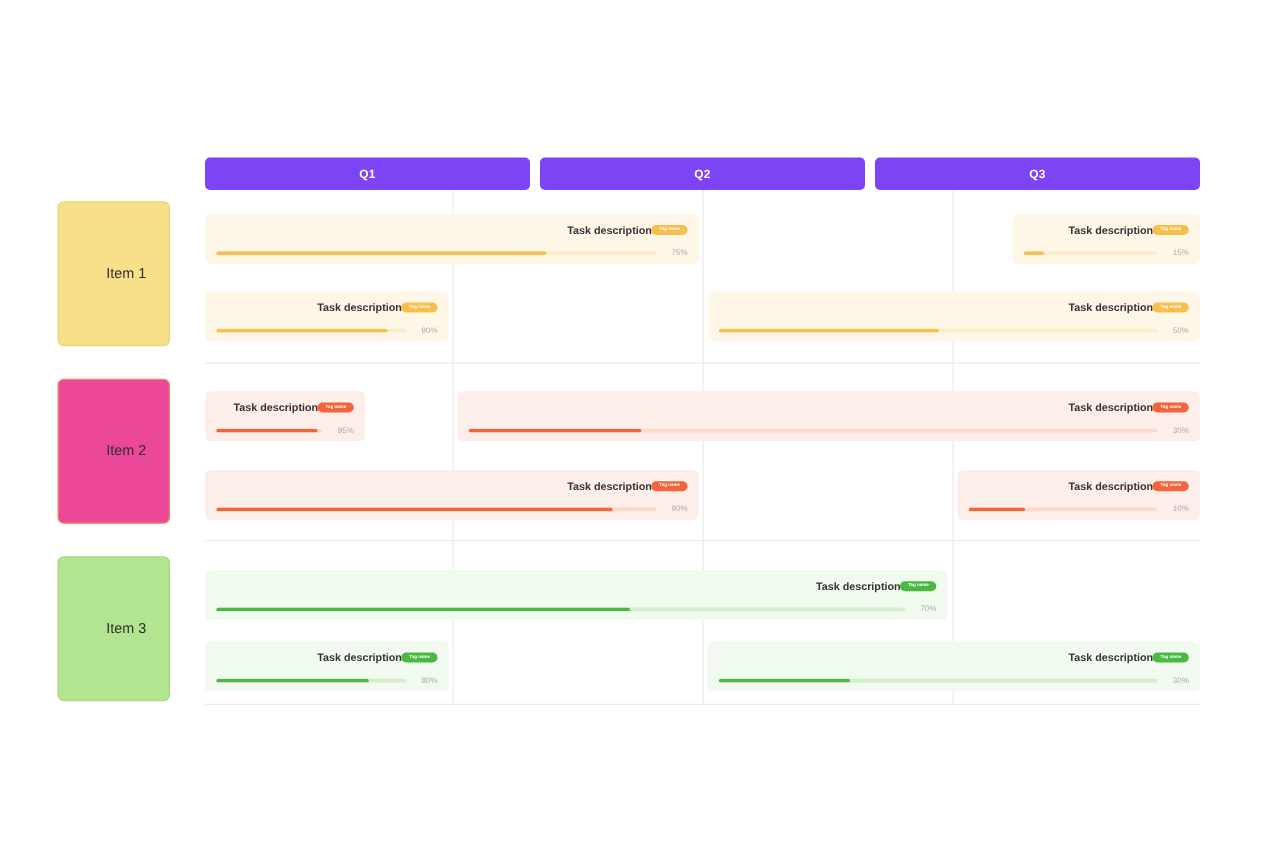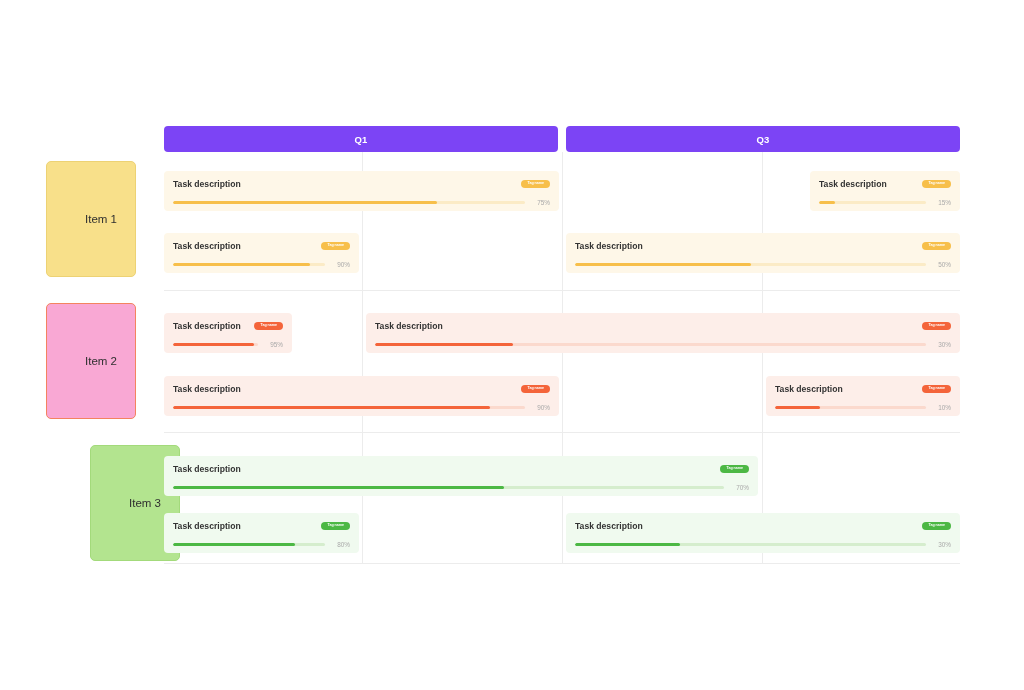--- a/index.html
+++ b/index.html
@@ -76,36 +76,37 @@
     border-radius: 5px;
     display: flex;
     align-items: center;
     justify-content: center;
     font-size: 11.5px;
     color: #2f2f2f;
     cursor: pointer;
     padding-left: 20px;
   }
   .item-1 { top: 161px; height: 116px; background: #f8e08a; border: 1px solid #edd274; }
-  .item-2 { top: 303px; height: 116px; background: #f9a8d4; border: 1px solid #f4835f; }
-  .item-3 { top: 445px; height: 116px; background: #b3e48f; border: 1px solid #a3da7b; margin-left: 44px; }
+  .item-2 { top: 303px; height: 116px; background: #ec4899; border: 1px solid #f4835f; }
+  .item-3 { top: 445px; height: 116px; background: #b3e48f; border: 1px solid #a3da7b; }
 
   
   .task {
     position: absolute;
     height: 40px;
     border-radius: 4px;
     padding: 7px 9px 0 9px;
     cursor: pointer;
   }
   .task .top {
     display: flex;
     align-items: center;
-    justify-content: space-between;
+    justify-content: flex-end;
     height: 12px;
+    margin-left: 16px;
   }
   .task .title {
     font-size: 8.6px;
     font-weight: bold;
     color: #333333;
     white-space: nowrap;
   }
   .tag {
     font-size: 3.6px;
     font-weight: bold;
@@ -161,20 +162,21 @@
   .t-green .tag   { background: #4cb844; }
 </style>
 </head>
 <body>
 
 <div id="app">
   <div class="gantt">
 
     <div class="col-headers">
       <div class="col-header">Q1</div>
+      <div class="col-header">Q2</div>
       <div class="col-header">Q3</div>
     </div>
 
     <div class="vline" style="left:362px"></div>
     <div class="vline" style="left:562px"></div>
     <div class="vline" style="left:762px"></div>
 
     <div class="hline" style="top:290px"></div>
     <div class="hline" style="top:432px"></div>
     <div class="hline" style="top:563px"></div>

